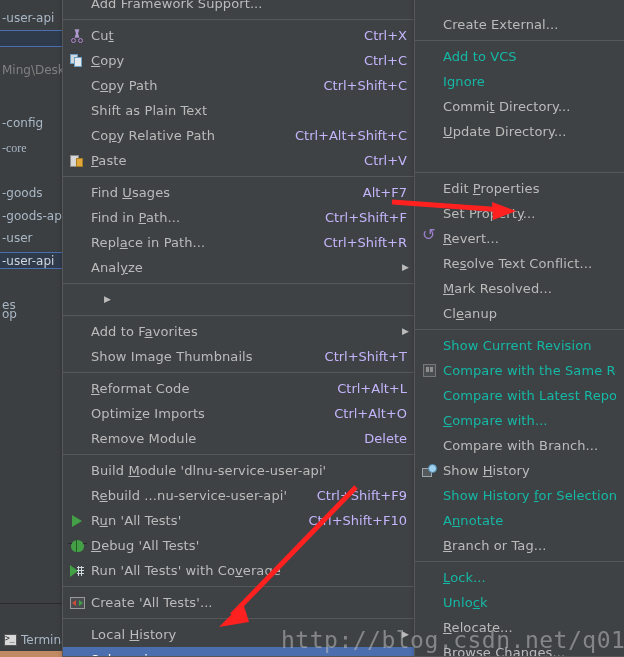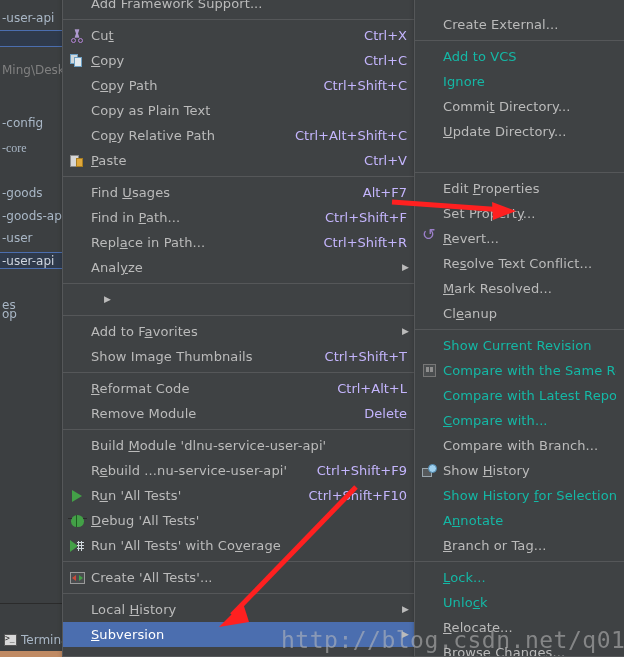--- a/index.html
+++ b/index.html
@@ -345,21 +345,21 @@
       <span class="label"><span class="mn">C</span>opy</span>
       <span class="shortcut">Ctrl+C</span>
     </div>
     <div class="menu-item">
       <span class="icon-slot"></span>
       <span class="label">C<span class="mn">o</span>py Path</span>
       <span class="shortcut">Ctrl+Shift+C</span>
     </div>
     <div class="menu-item">
       <span class="icon-slot"></span>
-      <span class="label">Copy as Plain Text</span>
+      <span class="label">Shift as Plain Text</span>
     </div>
     <div class="menu-item">
       <span class="icon-slot"></span>
       <span class="label">Co<span class="mn">p</span>y Relative Path</span>
       <span class="shortcut">Ctrl+Alt+Shift+C</span>
     </div>
     <div class="menu-item">
       <span class="icon-slot">
         <span class="ic ic-paste">
           <i></i>
@@ -404,20 +404,25 @@
     <div class="menu-item">
       <span class="icon-slot"></span>
       <span class="label">Show Image Thumbnails</span>
       <span class="shortcut">Ctrl+Shift+T</span>
     </div>
     <div class="menu-sep"></div>
     <div class="menu-item">
       <span class="icon-slot"></span>
       <span class="label"><span class="mn">R</span>eformat Code</span>
       <span class="shortcut">Ctrl+Alt+L</span>
+    </div>
+    <div class="menu-item">
+      <span class="icon-slot"></span>
+      <span class="label">Optimi<span class="mn">z</span>e Imports</span>
+      <span class="shortcut">Ctrl+Alt+O</span>
     </div>
     <div class="menu-item">
       <span class="icon-slot"></span>
       <span class="label">Remove Module</span>
       <span class="shortcut">Delete</span>
     </div>
     <div class="menu-sep"></div>
     <div class="menu-item">
       <span class="icon-slot"></span>
       <span class="label">Build <span class="mn">M</span>odule 'dlnu-service-user-api'</span>

